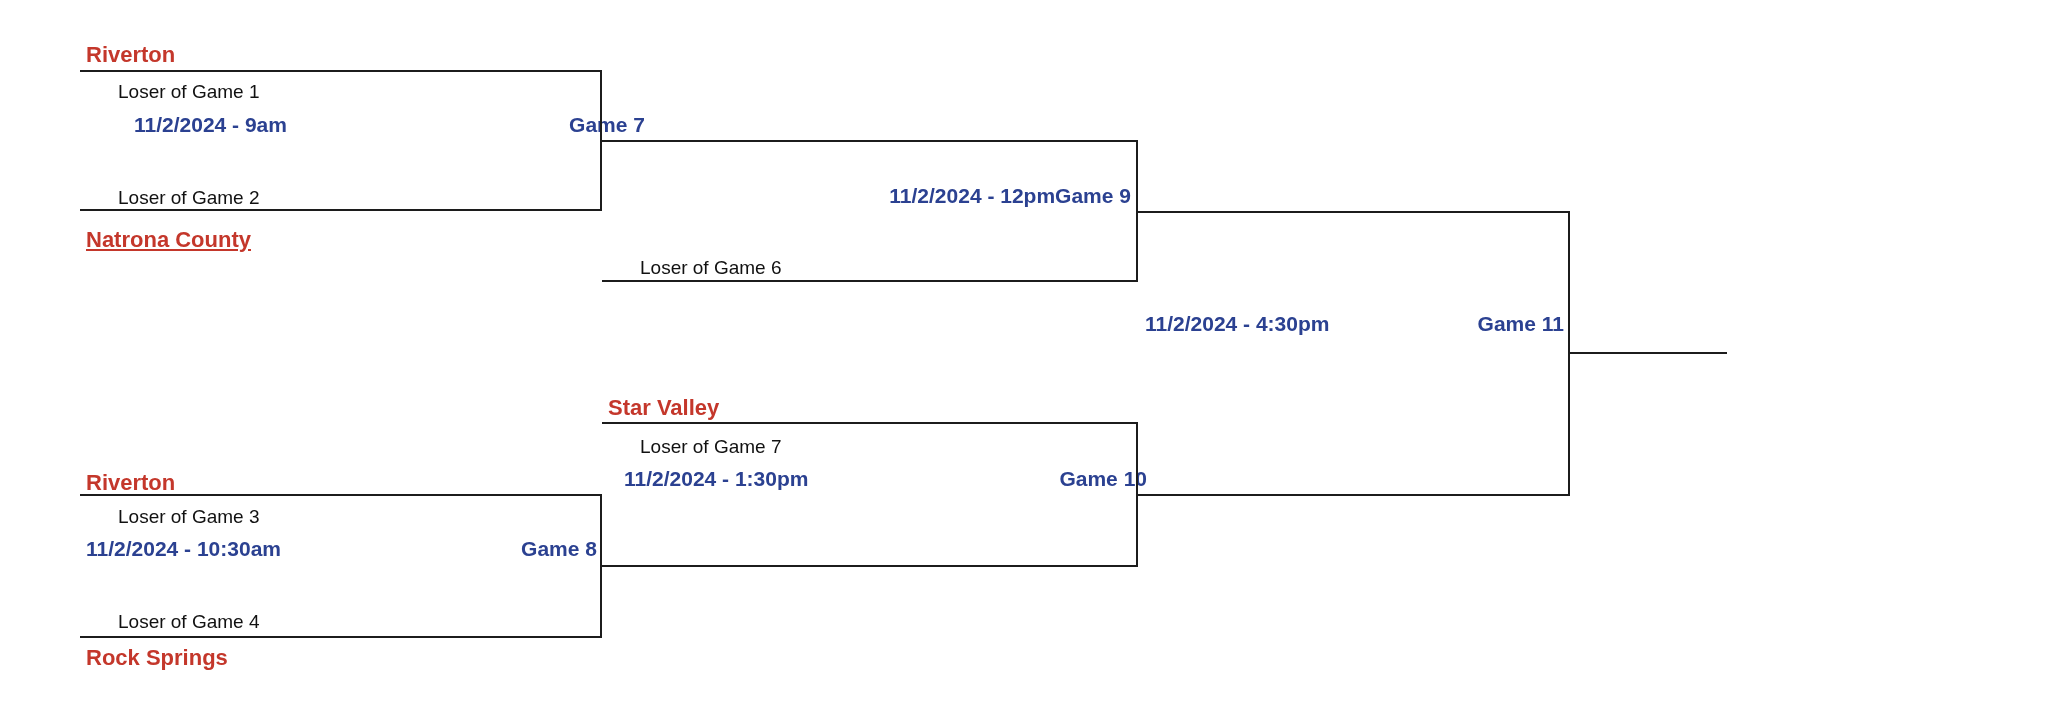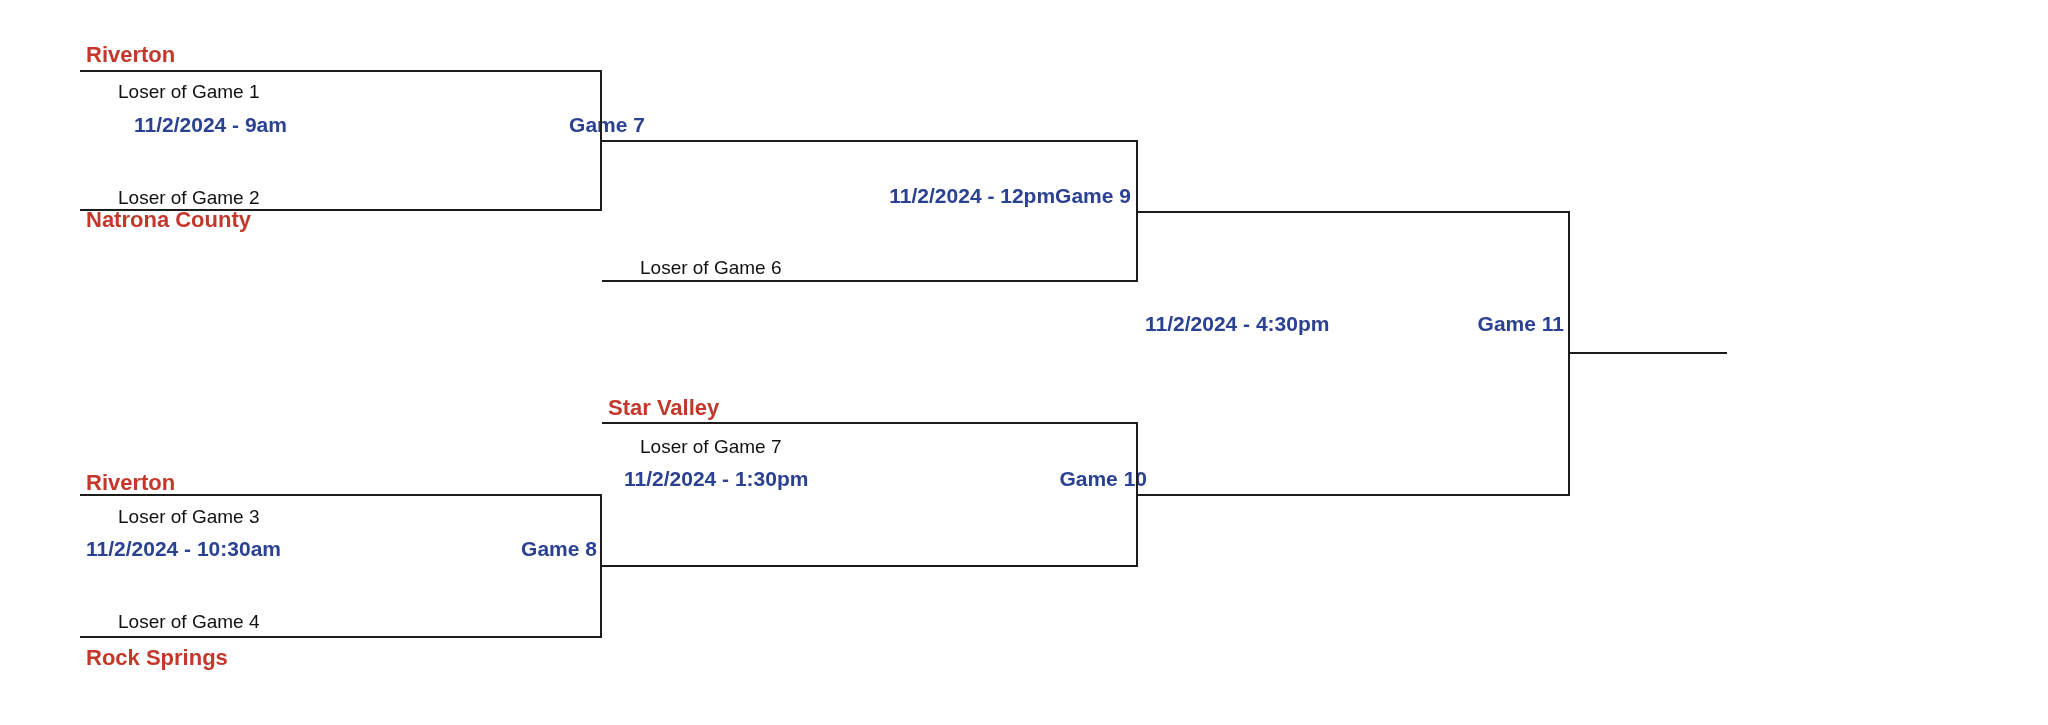--- a/index.html
+++ b/index.html
@@ -43,21 +43,21 @@
   <div>
     <div class="team" style="left:86px;top:43px;">Riverton</div>
     <div class="line-h" style="left:80px;top:70px;width:522px;"></div>
     <div class="source" style="left:86px;top:81px;">Loser of Game 1</div>
     <div class="schedule-row" style="left:86px;top:113px;width:511px;margin-left:48px;">
       <span>11/2/2024 - 9am</span>
       <span>Game 7</span>
     </div>
     <div class="source" style="left:86px;top:187px;">Loser of Game 2</div>
     <div class="line-h" style="left:80px;top:209px;width:522px;"></div>
-    <div class="team" style="left:86px;top:208px;">Natrona County</div>
+    <div class="team" style="left:86px;top:228px;text-decoration:underline;">Natrona County</div>
     <div class="line-v" style="left:600px;top:70px;height:141px;"></div>
   </div>
 
   <div>
     <div class="team" style="left:86px;top:471px;">Riverton</div>
     <div class="line-h" style="left:80px;top:494px;width:522px;"></div>
     <div class="source" style="left:86px;top:506px;">Loser of Game 3</div>
     <div class="schedule-row" style="left:86px;top:537px;width:511px;">
       <span>11/2/2024 - 10:30am</span>
       <span>Game 8</span>

